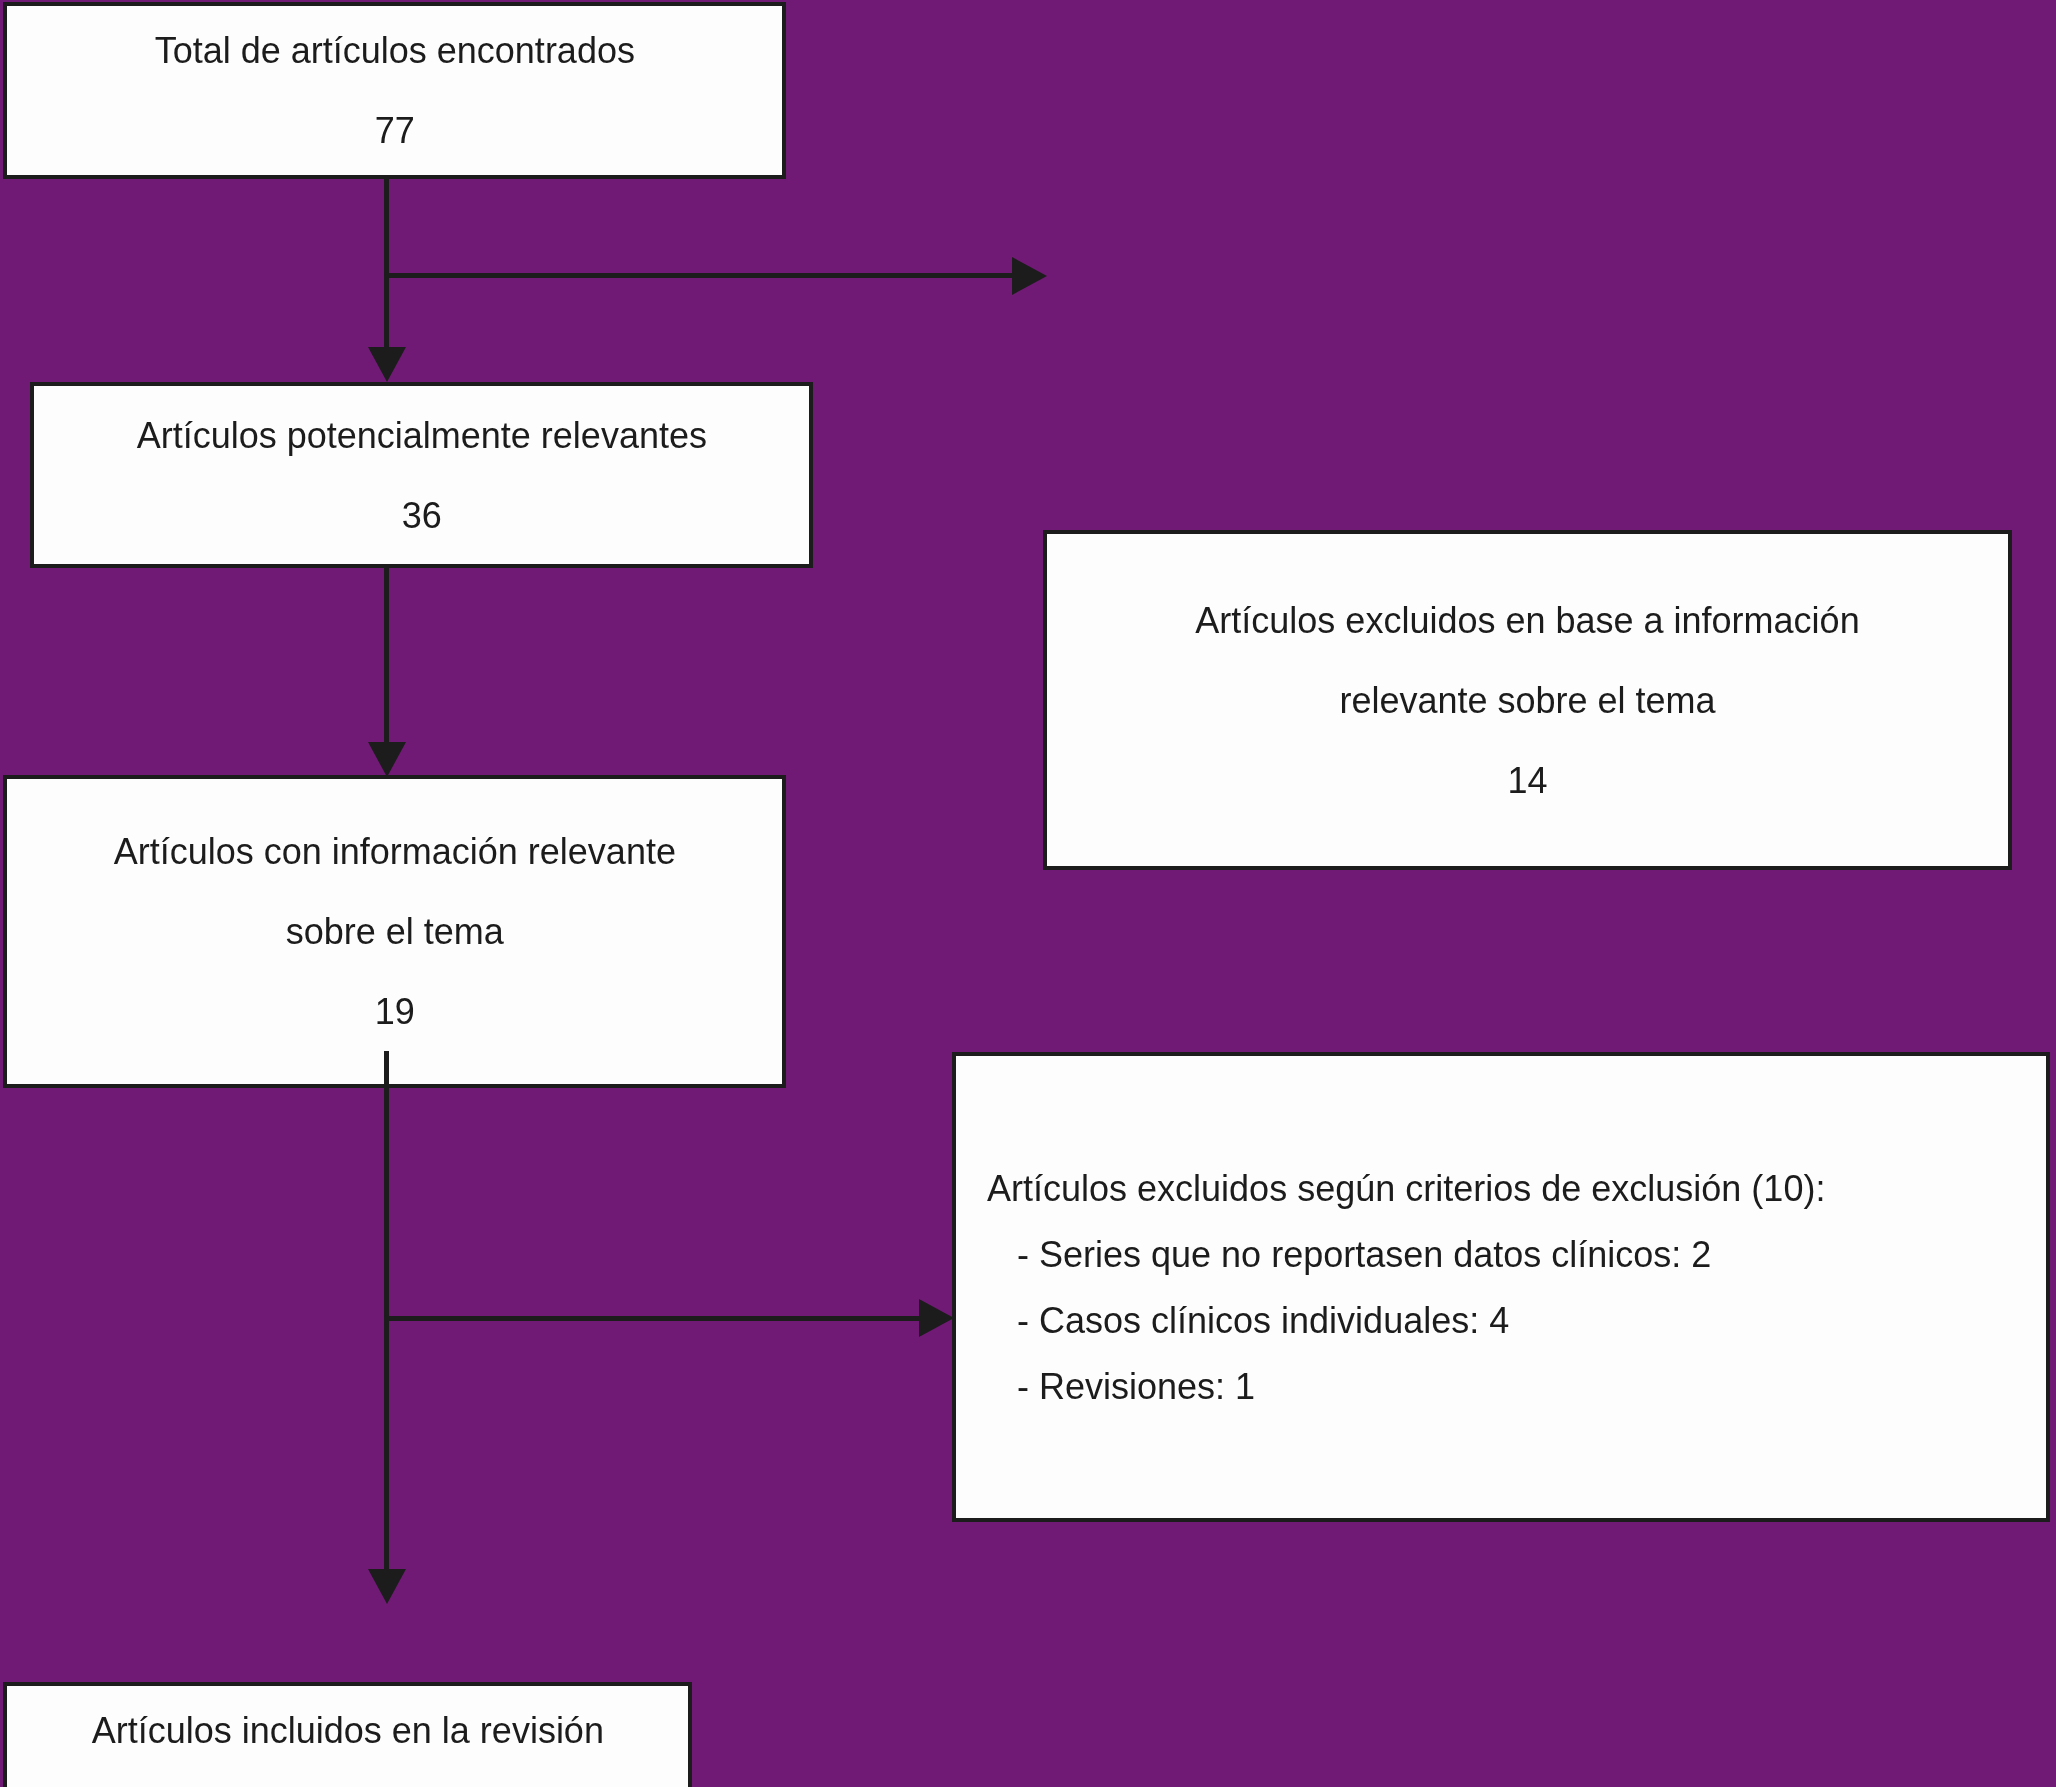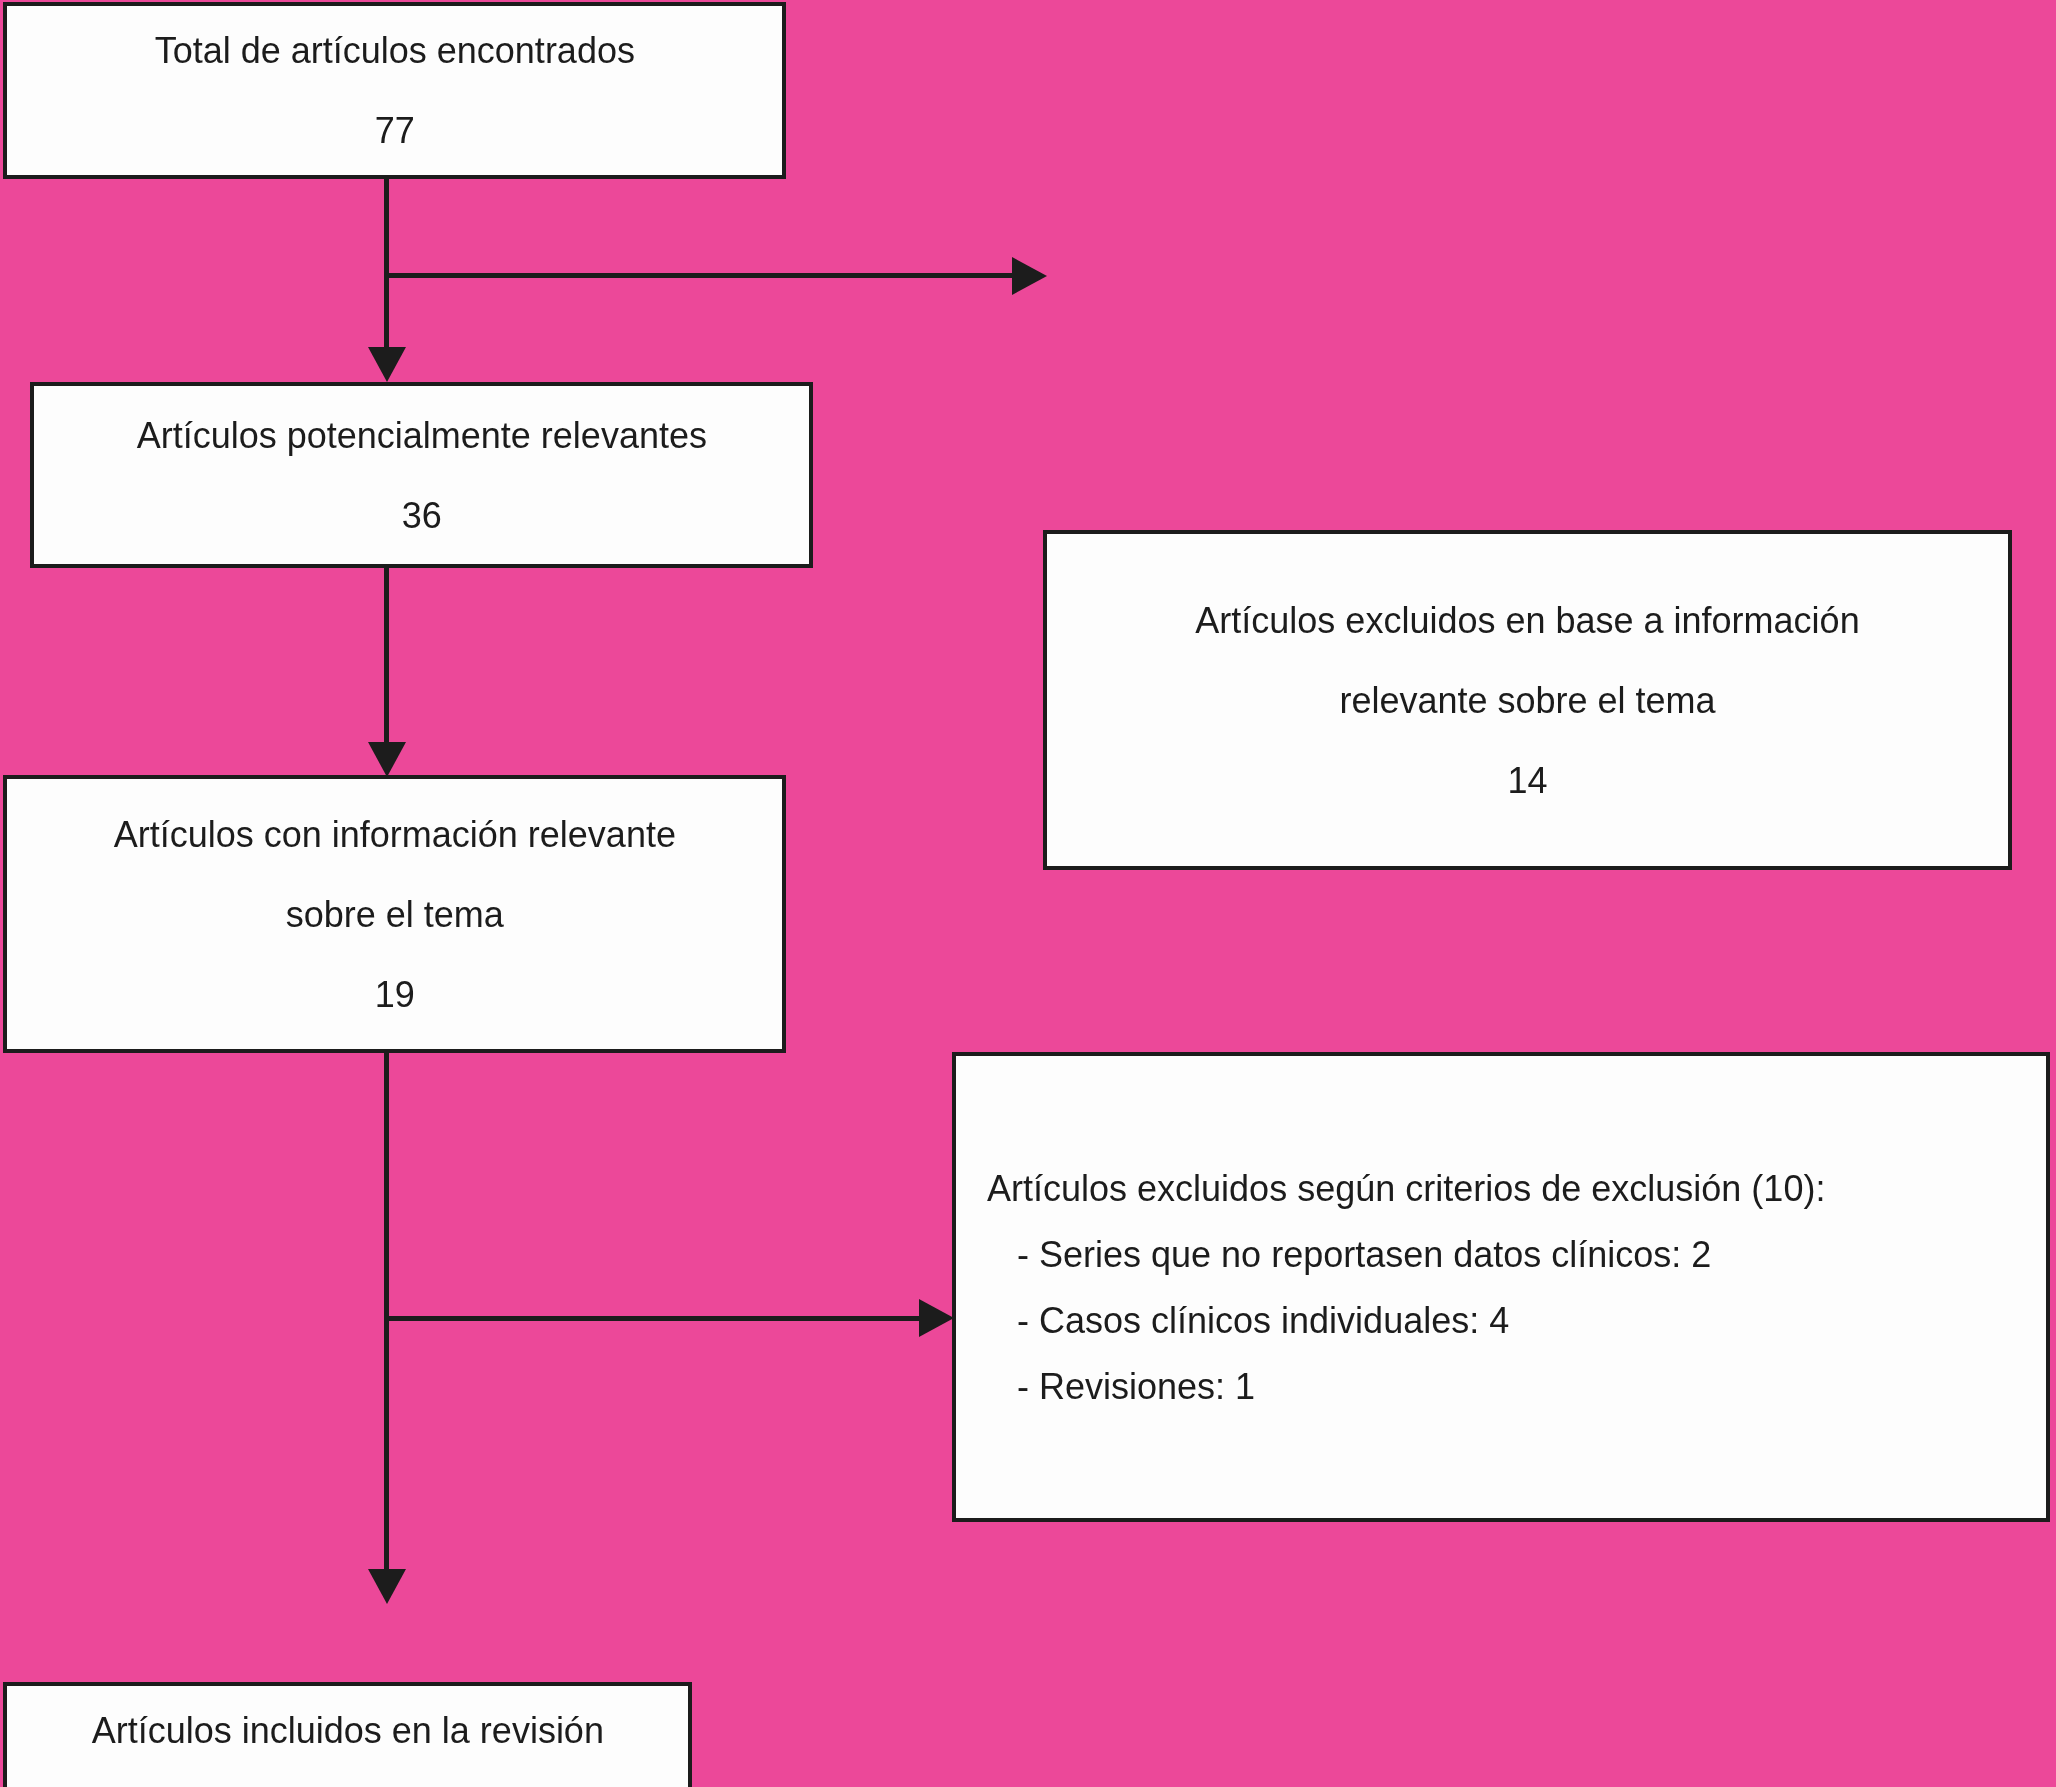--- a/index.html
+++ b/index.html
@@ -4,21 +4,21 @@
 <style>
   html, body {
     margin: 0;
     padding: 0;
     background: #fdfdfd;
   }
   #canvas {
     position: relative;
     width: 2057px;
     height: 1787px;
-    background: #ec4899;
+    background: #701a75;
     font-family: "Liberation Sans", "DejaVu Sans", sans-serif;
     color: #1c1c1c;
     overflow: hidden;
   }
   .box {
     position: absolute;
     box-sizing: border-box;
     border: 4.1px solid #1c1c1c;
     background: #fdfdfd;
     display: flex;
@@ -27,21 +27,21 @@
     justify-content: center;
     text-align: center;
     font-size: 36px;
     line-height: 39px;
     row-gap: 41px;
   }
   .box .line { white-space: nowrap; }
   
   #box-total-found          { left: 3.3px;    top: 1.6px;    width: 783px;  height: 177px; }
   #box-potentially-relevant { left: 3.3px;    top: 382px;  width: 783px;  height: 186px; margin-left: 27px; }
-  #box-relevant-info        { left: 3.3px;    top: 775px;  width: 783px;  height: 278px; }
+  #box-relevant-info        { left: 3.3px;    top: 775px;  width: 783px;  height: 313px; }
   #box-included-review      { left: 3.3px;    top: 1682px; width: 689px;  height: 177px; }
   
   #box-excluded-title       { left: 1044px; top: 194px;  width: 967px; height: 186px; }
   #box-excluded-info        { left: 1043px; top: 530px;  width: 969px; height: 340px; }
   #box-exclusion-criteria   {
     left: 952px; top: 1052px; width: 1098px; height: 470px;
     align-items: flex-start;
     text-align: left;
     padding-left: 31px;
     padding-right: 8.2px;

